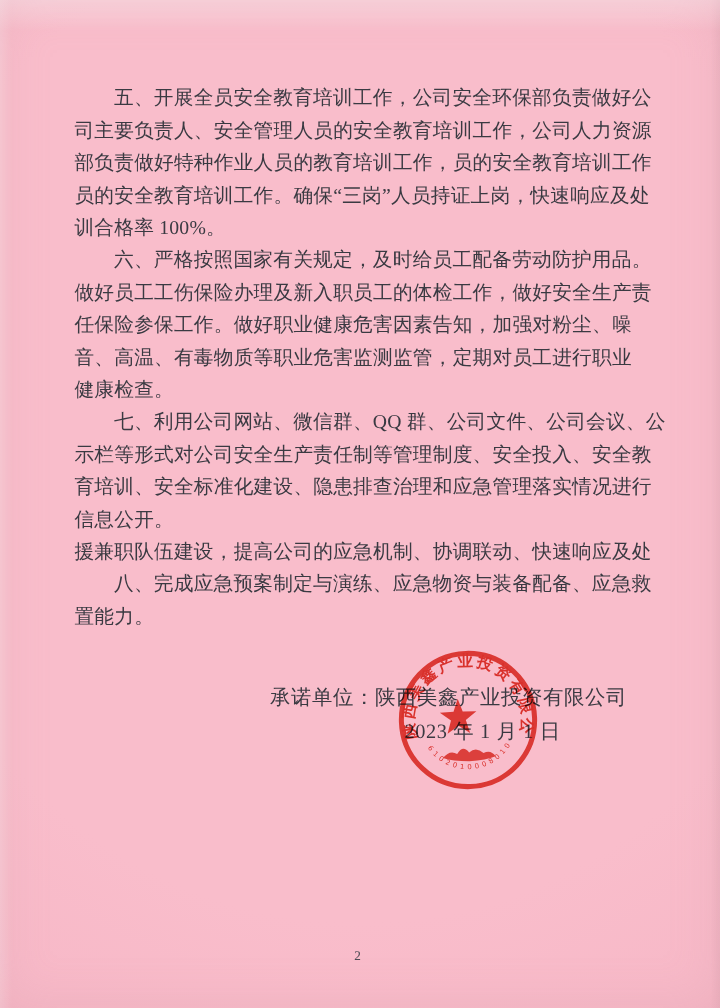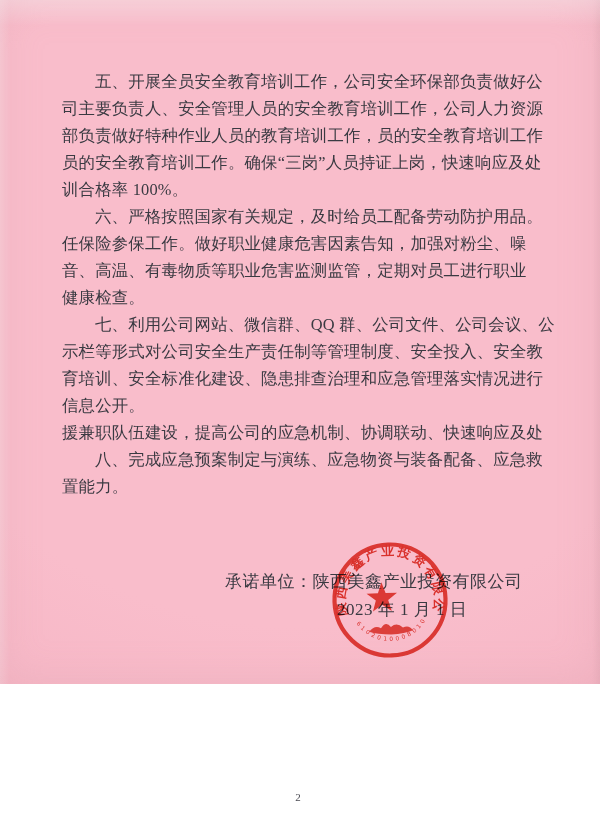--- a/index.html
+++ b/index.html
@@ -8,21 +8,21 @@
   }
   body {
     width: 600px;
     height: 840px;
     overflow: hidden;
     font-family: "Liberation Serif", "DejaVu Serif", serif;
   }
   .paper {
     position: relative;
     width: 600px;
-    height: 684px;
+    height: 840px;
     background-color: #f9bcca;
     background-image:
       linear-gradient(180deg, rgba(255,255,255,0.38) 0px, rgba(255,255,255,0) 26px),
       linear-gradient(90deg, rgba(255,255,255,0.22) 0px, rgba(255,255,255,0) 10px),
       linear-gradient(270deg, rgba(150,110,120,0.10) 0px, rgba(150,110,120,0) 8px),
       radial-gradient(ellipse 120% 90% at 50% 42%, #f9bdcb 55%, #f4b2c2 100%);
     box-shadow: inset 0 0 40px rgba(210,150,165,0.25);
   }
   .text-block {
     position: absolute;
@@ -93,20 +93,21 @@
 
 <div class="paper">
 
   <div class="text-block">
     <div class="line indent">五、开展全员安全教育培训工作，公司安全环保部负责做好公</div>
     <div class="line">司主要负责人、安全管理人员的安全教育培训工作，公司人力资源</div>
     <div class="line">部负责做好特种作业人员的教育培训工作，员的安全教育培训工作</div>
     <div class="line">员的安全教育培训工作。确保“三岗”人员持证上岗，快速响应及处</div>
     <div class="line">训合格率 100%。</div>
     <div class="line indent">六、严格按照国家有关规定，及时给员工配备劳动防护用品。</div>
+    <div class="line">做好员工工伤保险办理及新入职员工的体检工作，做好安全生产责</div>
     <div class="line">任保险参保工作。做好职业健康危害因素告知，加强对粉尘、噪</div>
     <div class="line">音、高温、有毒物质等职业危害监测监管，定期对员工进行职业</div>
     <div class="line">健康检查。</div>
     <div class="line indent">七、利用公司网站、微信群、QQ 群、公司文件、公司会议、公</div>
     <div class="line">示栏等形式对公司安全生产责任制等管理制度、安全投入、安全教</div>
     <div class="line">育培训、安全标准化建设、隐患排查治理和应急管理落实情况进行</div>
     <div class="line">信息公开。</div>
     <div class="line">援兼职队伍建设，提高公司的应急机制、协调联动、快速响应及处</div>
     <div class="line indent">八、完成应急预案制定与演练、应急物资与装备配备、应急救</div>
     <div class="line">置能力。</div>

